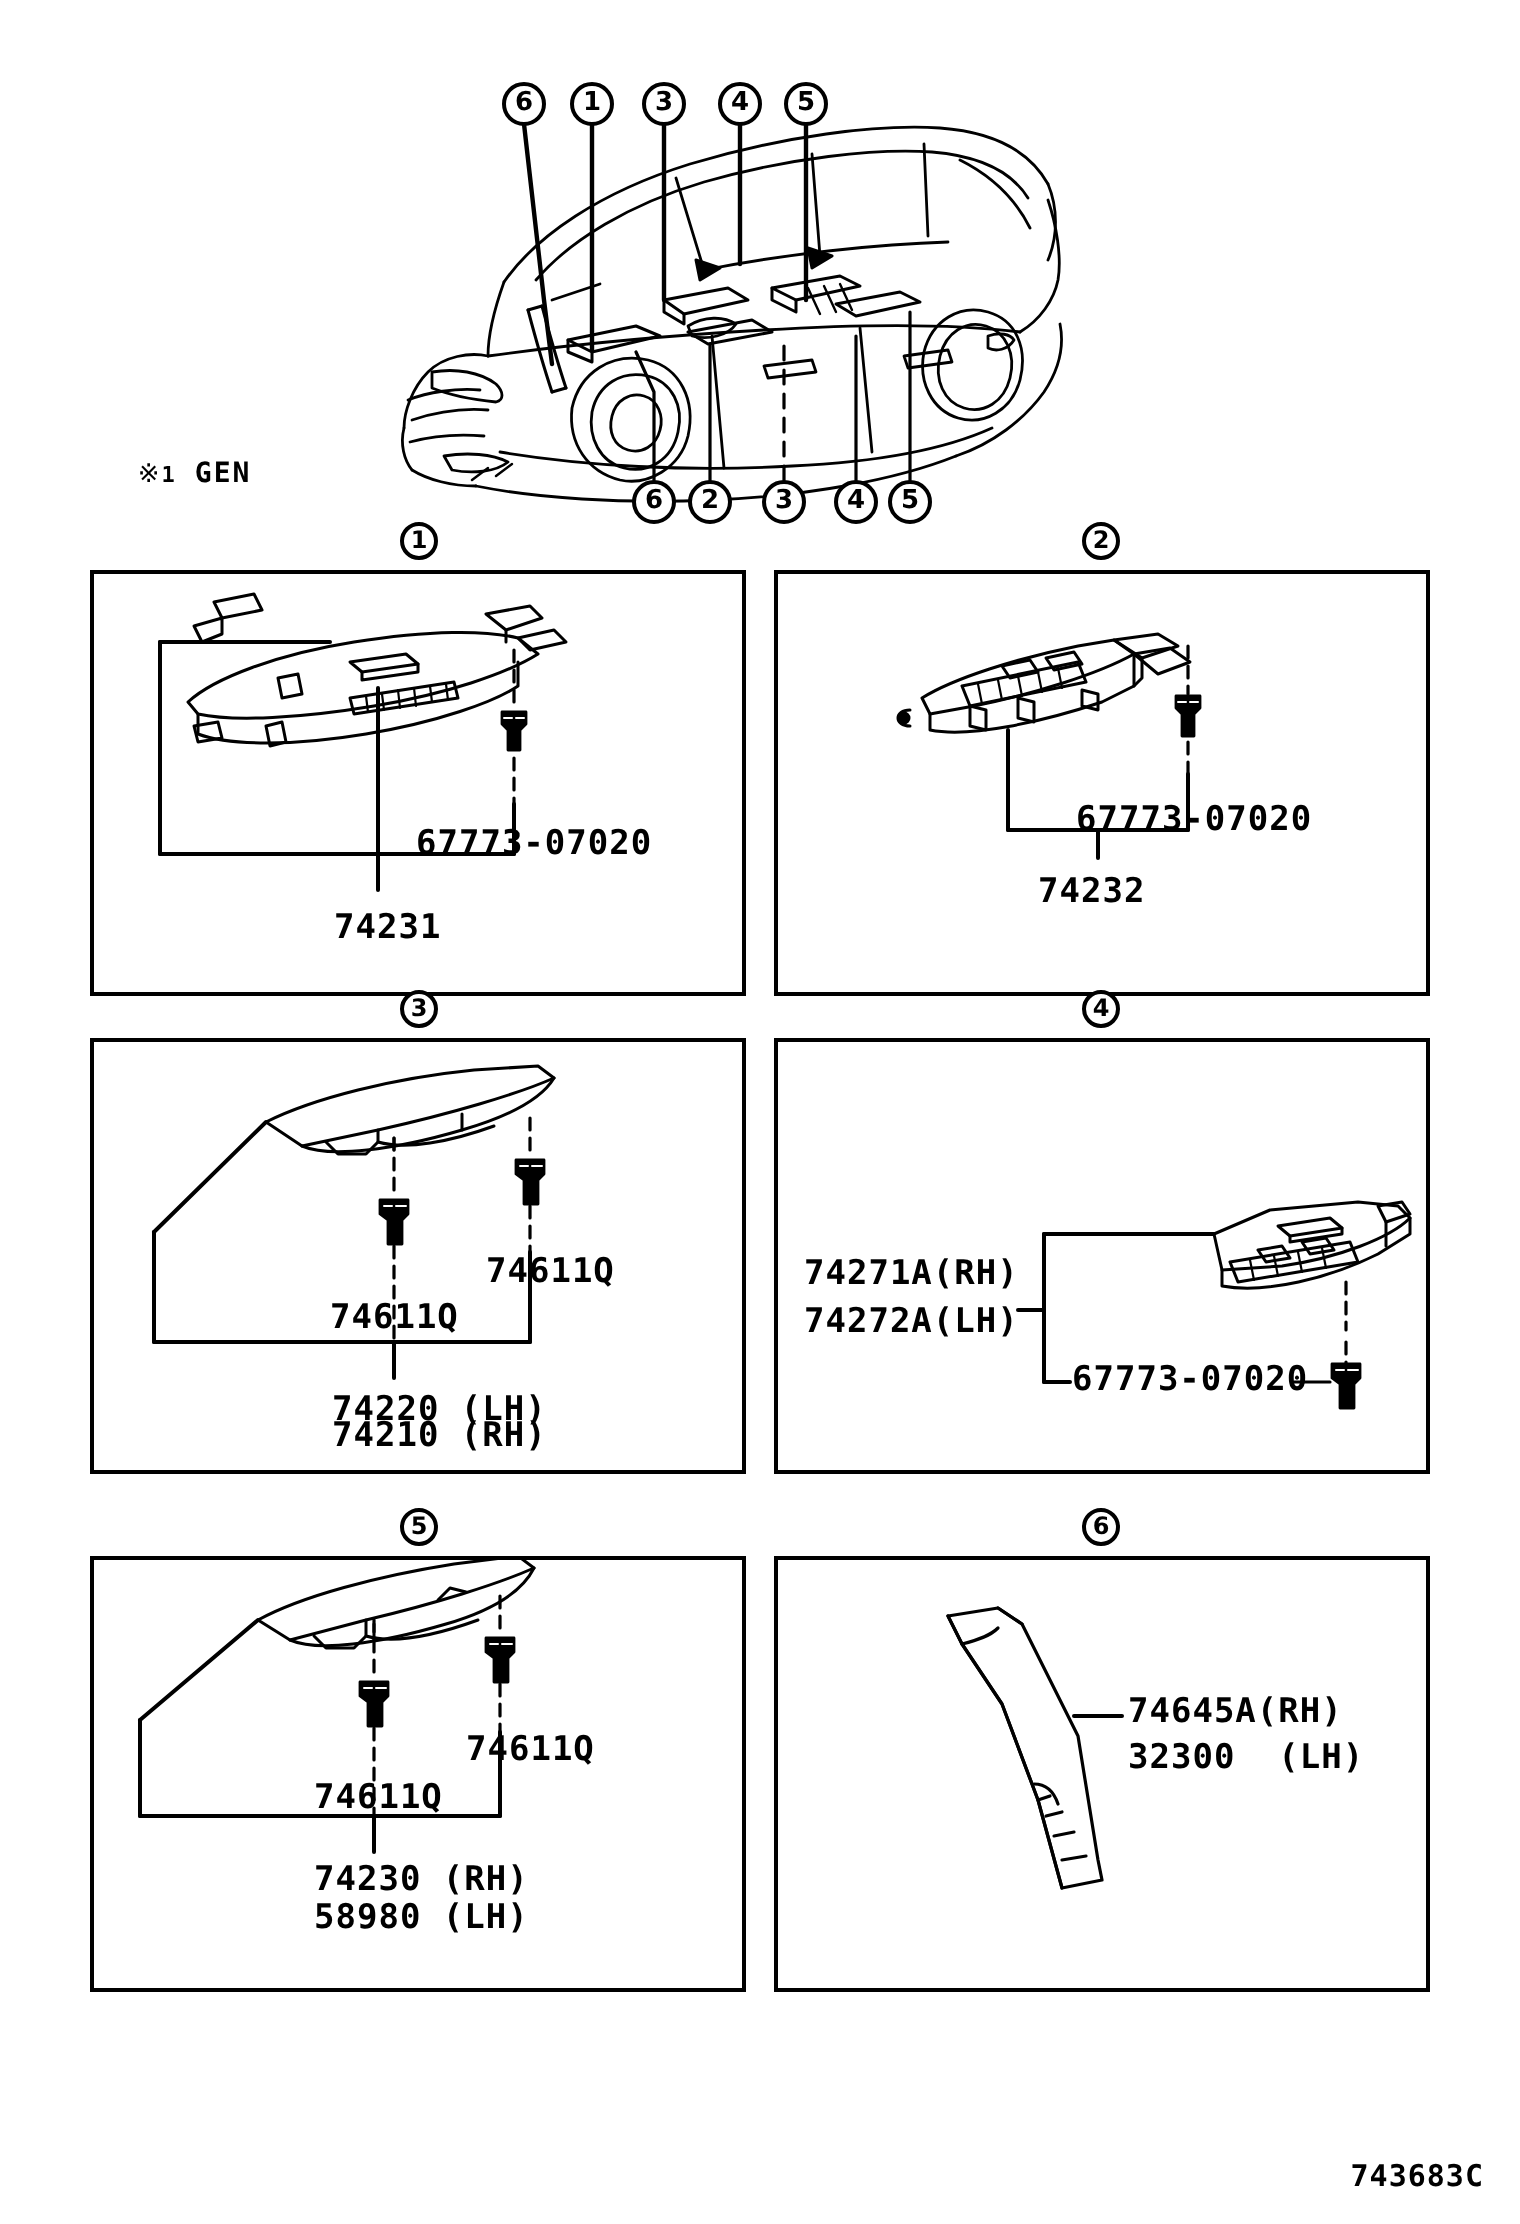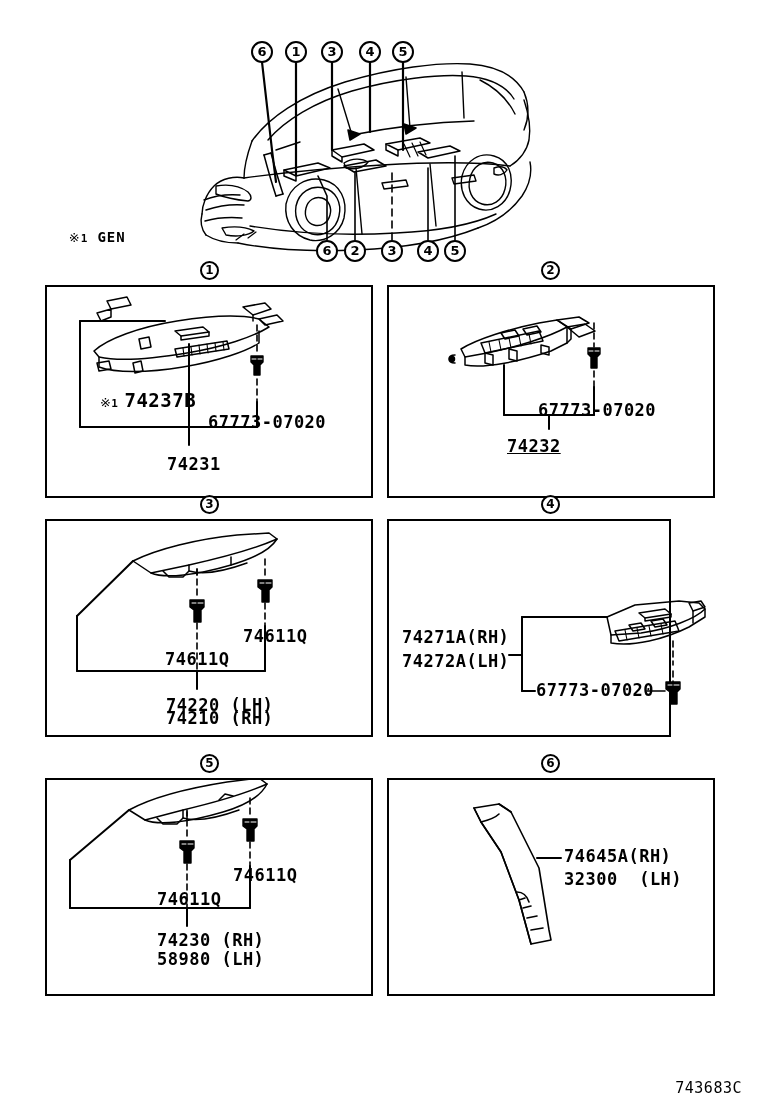--- a/index.html
+++ b/index.html
@@ -32,21 +32,21 @@
     text-align:center;
   }
   .star{
     font-family:"DejaVu Sans","Liberation Sans",sans-serif;
     font-size:13px;font-weight:normal;
   }
   .starnum{font-size:11px;font-weight:bold;vertical-align:baseline;}
   .diagcode{
     position:absolute;right:18px;bottom:15px;
     font-family:"DejaVu Sans Mono","Liberation Mono",monospace;
-    font-weight:normal;font-size:15px;letter-spacing:0.5px;
+    font-weight:bold;font-size:15px;letter-spacing:0.5px;
   }
   .panel{position:absolute;border:2px solid #000;background:#fff;box-sizing:border-box;}
   .callout{
     position:absolute;width:22px;height:22px;border:2px solid #000;border-radius:50%;
     background:#fff;box-sizing:border-box;
     font-family:"DejaVu Sans","Liberation Sans",sans-serif;
     font-weight:bold;font-size:13px;line-height:18px;text-align:center;
   }
   .callout.sm{width:19px;height:19px;line-height:15px;font-size:12px;}
 </style>
@@ -209,23 +209,20 @@
       <path d="M206 28 L206 34"></path>
       <path d="M212 32 L230 28 L236 34 L218 38 Z"></path>
 
       <path d="M50 76 L62 74 L64 82 L52 84 Z"></path>
       <path d="M86 76 L94 74 L96 84 L88 86 Z"></path>
       <path d="M60 14 L80 10 L84 18 L64 22 Z"></path>
       <path d="M64 22 L64 30 L54 34 L50 26 Z"></path>
     </g>
   </svg>
 
-  <div class="lbl" style="left:10px;top:83px;">
-    <span class="star">※</span><span class="starnum">1</span><span style="margin-left:6px;font-size:19px;">74237B</span>
-  </div>
   <div class="lbl" style="left:161px;top:126px;">67773-07020</div>
   <div class="lbl" style="left:120px;top:168px;">74231</div>
 </div>
 
 <div class="callout sm" style="left:541px;top:261px;">2</div>
 <div class="panel" style="left:387px;top:285px;width:328px;height:213px;">
   <svg width="324" height="209" viewBox="0 0 324 209" fill="none" stroke="#000" stroke-width="1.6" stroke-linejoin="round" stroke-linecap="round">
     <g stroke-width="2">
       <path d="M115 78 L115 128"></path>
       <path d="M115 128 L205 128"></path>
@@ -254,21 +251,21 @@
 
       <path d="M66 68 C62 68 60 70 60 72 C60 74 62 76 66 76"></path>
       <circle cx="63" cy="72" r="2.5" fill="#000"></circle>
 
       <path d="M96 66 L96 76 L104 78 L104 68 Z"></path>
       <path d="M120 62 L120 72 L128 74 L128 64 Z"></path>
       <path d="M152 58 L152 66 L160 68 L160 60 Z"></path>
     </g>
   </svg>
   <div class="lbl" style="left:149px;top:114px;">67773-07020</div>
-  <div class="lbl" style="left:118px;top:150px;text-decoration:underline;">74232</div>
+  <div class="lbl" style="left:130px;top:150px;">74232</div>
 </div>
 
 <div class="callout sm" style="left:200px;top:495px;">3</div>
 <div class="panel" style="left:45px;top:519px;width:328px;height:218px;">
   <svg width="324" height="214" viewBox="0 0 324 214" fill="none" stroke="#000" stroke-width="1.6" stroke-linejoin="round" stroke-linecap="round">
     <g stroke-width="2">
       <path d="M30 95 L30 150"></path>
       <path d="M30 150 L218 150"></path>
       <path d="M150 150 L150 168"></path>
       <path d="M218 105 L218 150"></path>
@@ -296,21 +293,21 @@
       <path d="M184 44 L184 36"></path>
     </g>
   </svg>
   <div class="lbl" style="left:196px;top:106px;">74611Q</div>
   <div class="lbl" style="left:118px;top:129px;">74611Q</div>
   <div class="lbl" style="left:119px;top:188px;">74210 (RH)</div>
   <div class="lbl" style="left:119px;top:175px;">74220 (LH)</div>
 </div>
 
 <div class="callout sm" style="left:541px;top:495px;">4</div>
-<div class="panel" style="left:387px;top:519px;width:284px;height:218px;">
+<div class="panel" style="left:387px;top:519px;width:328px;height:218px;">
   <svg width="324" height="214" viewBox="0 0 324 214" fill="none" stroke="#000" stroke-width="1.6" stroke-linejoin="round" stroke-linecap="round">
     <g stroke-width="2">
       <path d="M133 96 L133 170"></path>
       <path d="M133 96 L218 96"></path>
       <path d="M133 170 L146 170"></path>
       <path d="M120 134 L133 134"></path>
     </g>
 
     <path d="M258 170 L276 170" stroke-width="1.6"></path>
     <path d="M284 150 L284 162" stroke-dasharray="6 4" stroke-width="1.6"></path>

